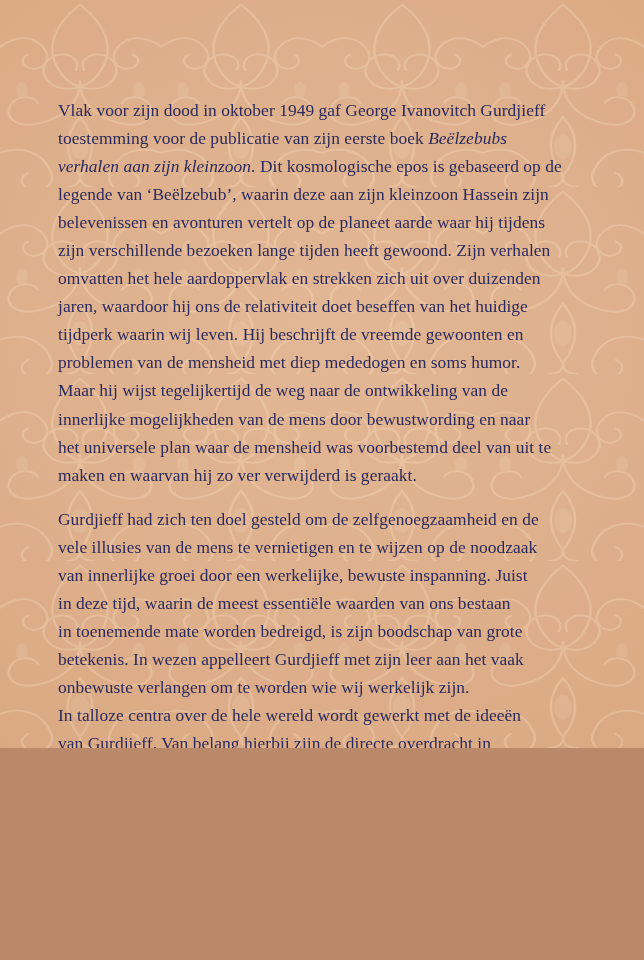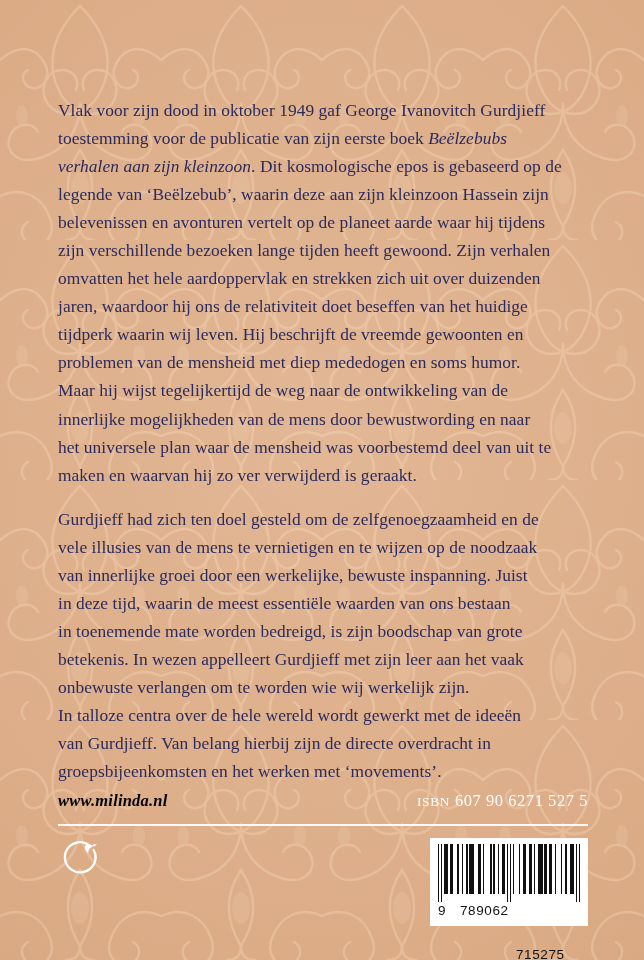--- a/index.html
+++ b/index.html
@@ -11,21 +11,21 @@
     width: 644px;
     height: 960px;
     overflow: hidden;
     font-family: "Liberation Serif", "DejaVu Serif", serif;
   }
 
   
   #cover {
     position: relative;
     width: 644px;
-    height: 960px;
+    height: 748px;
     background-color: #dcac87;
     overflow: hidden;
   }
 
   
   #ornament {
     position: absolute;
     inset: 0;
     opacity: 1;
     pointer-events: none;

